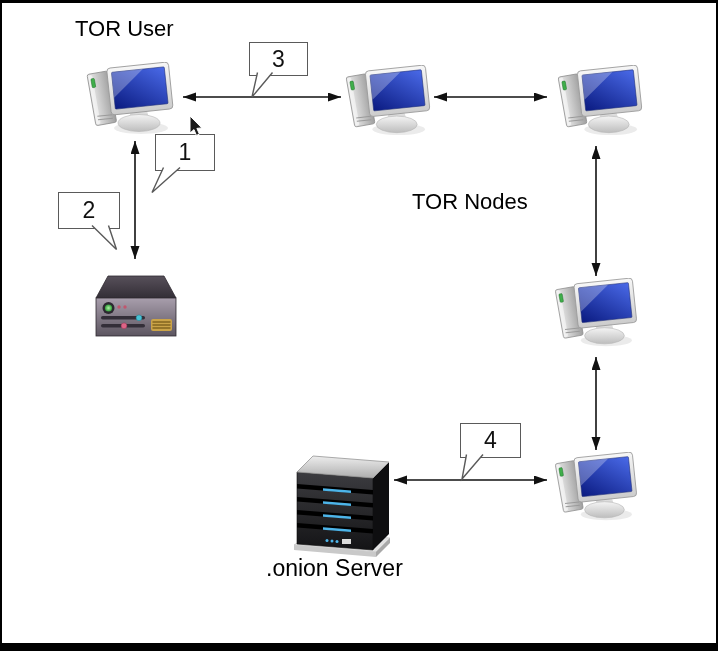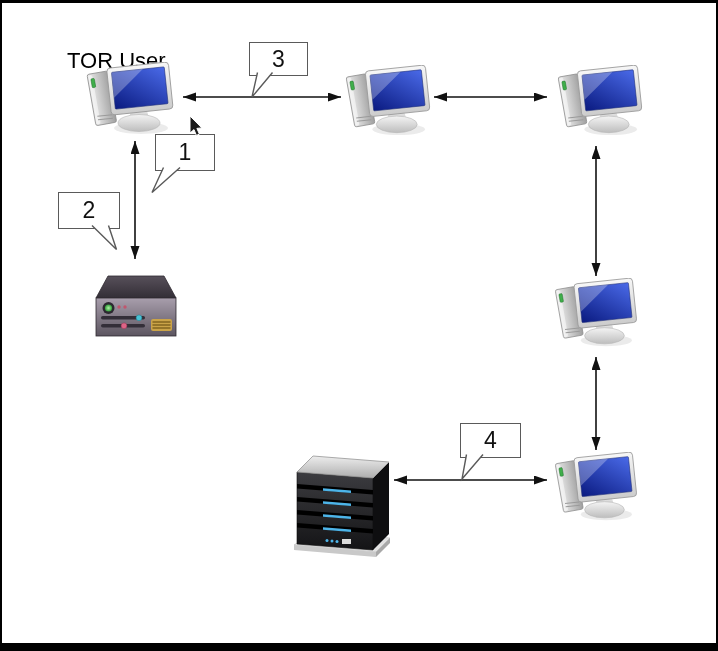--- a/index.html
+++ b/index.html
@@ -7,21 +7,21 @@
     position:relative; width:718px; height:651px; background:#ffffff;
     font-family:"Liberation Sans", sans-serif; overflow:hidden;
   }
   .frame { position:absolute; background:#000; }
   .frame-top    { left:0; top:0;    width:718px; height:3px; }
   .frame-bottom { left:0; top:643px; width:718px; height:8px; }
   .frame-left   { left:0; top:0;    width:2px;  height:651px; }
   .frame-right  { left:716px; top:0; width:2px; height:651px; }
 
   .lbl { position:absolute; color:#000; font-size:22px; white-space:nowrap; }
-  #lbl-user      { left:67px;  top:16px;margin-top:32px;  }
+  #lbl-user      { left:75px;  top:16px;  }
   #lbl-nodes     { left:412px; top:189px; }
   #lbl-directory { left:66px;  top:341px; }
   #lbl-onion     { left:266px; top:555px; font-size:23px; }
 
   .icon { position:absolute; }
 
   .callout {
     position:absolute; background:#fff; border:1.5px solid #5a5a5a;
     display:flex; align-items:center; justify-content:center;
     font-size:23px; color:#111; z-index:2;
@@ -135,20 +135,22 @@
   </defs>
 </svg>
 
 <div class="canvas">
   <div class="frame frame-top"></div>
   <div class="frame frame-bottom"></div>
   <div class="frame frame-left"></div>
   <div class="frame frame-right"></div>
 
   <div class="lbl" id="lbl-user">TOR User</div>
+  <div class="lbl" id="lbl-nodes">TOR Nodes</div>
+  <div class="lbl" id="lbl-onion">.onion Server</div>
 
   <svg class="icon" width="90" height="76" style="left:84px;top:62px">
       <use href="#sym-pc"></use>
     </svg>
   <svg class="icon" width="88" height="74" style="left:343px;top:65px">
       <use href="#sym-pc"></use>
     </svg>
   <svg class="icon" width="88" height="74" style="left:555px;top:65px">
       <use href="#sym-pc"></use>
     </svg>

